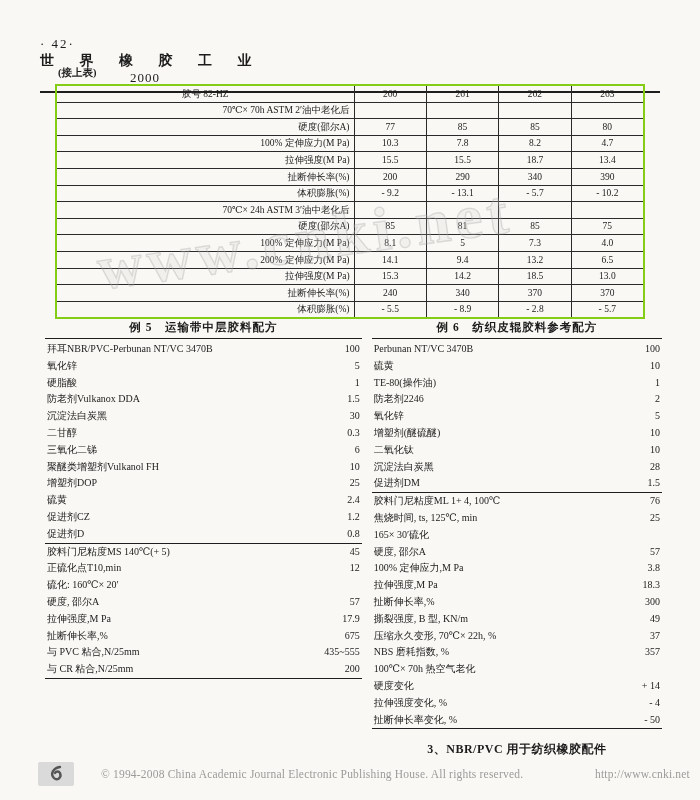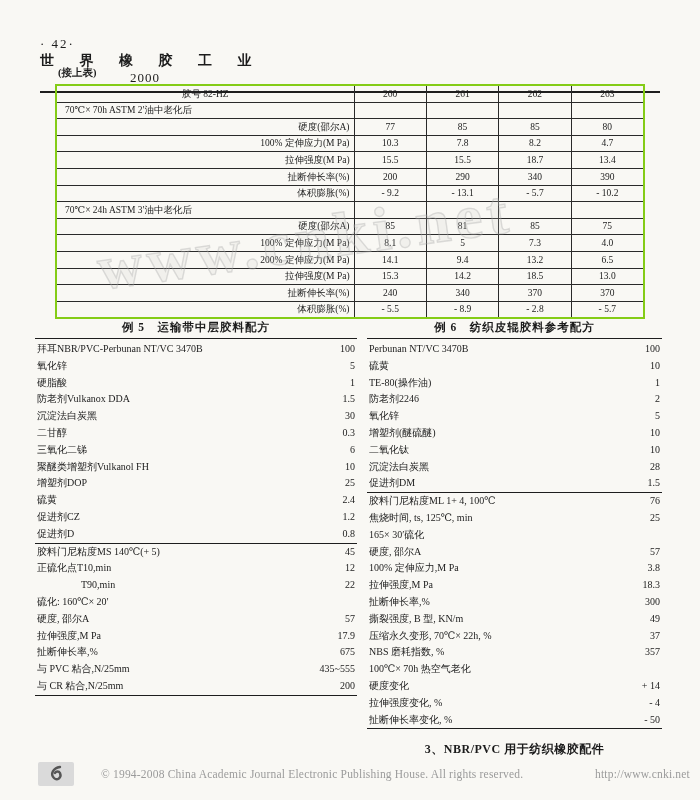--- a/index.html
+++ b/index.html
@@ -34,30 +34,30 @@
     font-size:9.5px;
     background:transparent;
   }
   table.aging td,table.aging th{
     border:1px solid #2a2a2a;
     height:15.6px;padding:0 4px;line-height:1.1;
     font-weight:normal;
   }
   table.aging{border:2px solid #84cc16;}
   table.aging .lbl{width:288px;text-align:right;padding-left:50px;}
-  table.aging .sec{width:288px;text-align:left;padding-left:8px;margin-top:22px;}
+  table.aging .sec{width:288px;text-align:right;padding-left:8px;margin-top:22px;}
   table.aging .val{width:73px;text-align:center;}
   table.aging th.hcell{text-align:center;}
 
   
   .columns{
     position:absolute;top:320px;left:35px;width:627px;
     display:flex;gap:10px;
   }
-  .col5{width:322px;}
+  .col5{width:322px;margin-left:10px;}
   .col6{width:295px;}
   .extitle{
     margin:0 0 3px 0;text-align:center;
     font-weight:bold;font-size:11.5px;letter-spacing:1px;
   }
   .list{border-top:1.5px solid #1e1e1e;padding-top:2px;}
   .lrow{
     display:flex;justify-content:space-between;align-items:baseline;
     height:16.8px;line-height:16.8px;font-size:10px;
     padding:0 2px;
@@ -268,24 +268,20 @@
             <span class="lvalue">0.8</span>
           </div>
           <div class="lrow">
             <span class="llabel">胶料门尼粘度MS 140℃(+ 5)</span>
             <span class="lvalue">45</span>
           </div>
           <div class="lrow">
             <span class="llabel">正硫化点T10,min</span>
             <span class="lvalue">12</span>
           </div>
-          <div class="lrow ind">
-            <span class="llabel">T90,min</span>
-            <span class="lvalue">22</span>
-          </div>
           <div class="lrow">
             <span class="llabel">硫化: 160℃× 20′</span>
             <span class="lvalue"></span>
           </div>
           <div class="lrow">
             <span class="llabel">硬度, 邵尔A</span>
             <span class="lvalue">57</span>
           </div>
           <div class="lrow">
             <span class="llabel">拉伸强度,M Pa</span>

